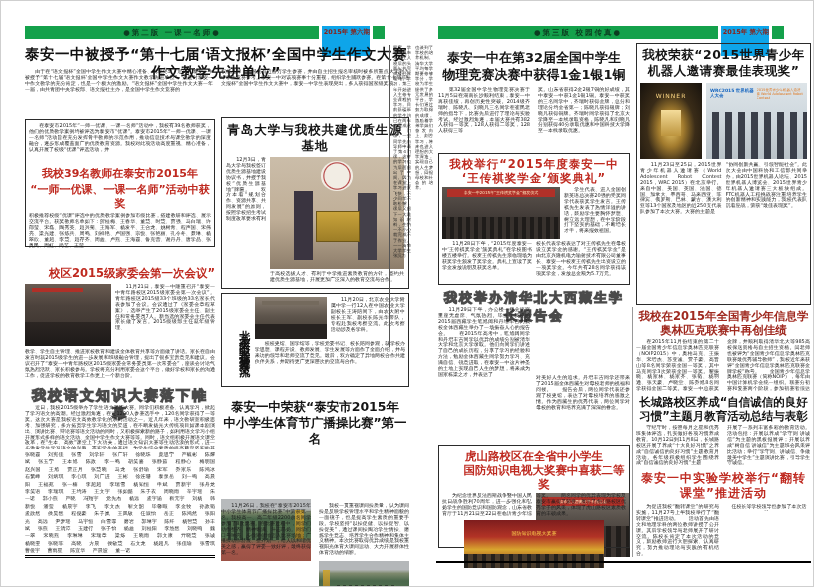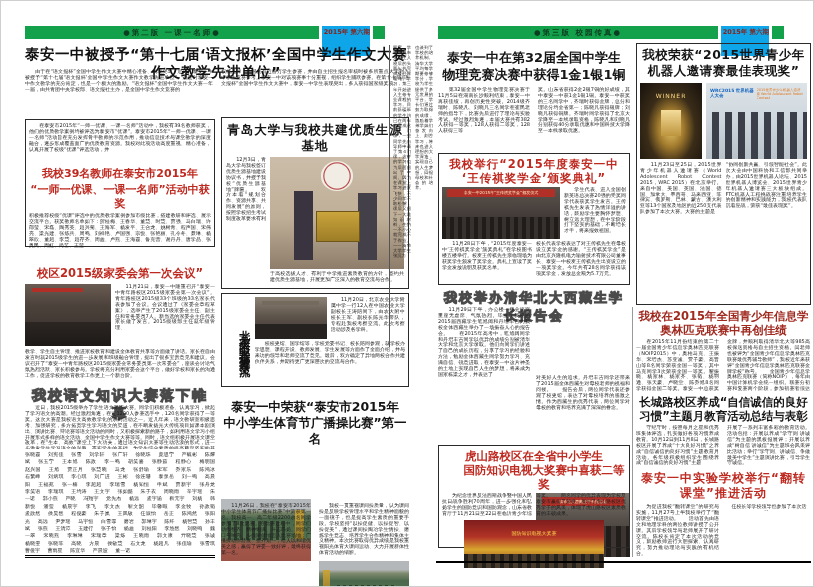--- a/index.html
+++ b/index.html
@@ -44,21 +44,21 @@
   <div class="abs t" style="left:24px;top:68px;width:188px;height:46px;">　　由于在“语文报杯”全国中学生作文大赛中精心准备、表现突出，近日，泰安一中被授予“第十七届‘语文报杯’全国中学生作文大赛作文教学先进单位”。这是对泰安一中作文教学的充分肯定，也是一个极大的激励。“语文报杯”全国中学生作文大赛一年一届，由共青团中央学校部、语文报社主办，是全国中学生作文竞赛的</div>
   <div class="abs t" style="left:220px;top:68px;width:188px;height:46px;">权威品牌，全国共有近百万学生参赛，并由自主招生报名审核时被多所重点大学列入中学生竞赛参考。泰安一中对该项赛事十分重视，组织学生踊跃参赛。在第十七届“语文报杯”全国中学生作文大赛中，泰安一中学生表现突出，多人获得国家级奖项。</div>
 
   <div class="abs box" style="left:24px;top:118px;width:190px;height:128px;padding:3px;">
     <div class="t" style="height:42px;">　　在泰安市2015年“一师一优课、一课一名师”活动中，我校有39名教师获奖，他们的优质教学案例均被评选为泰安市“优课”。泰安市2015年“一师一优课、一课一名师”活动旨在充分发挥骨干教师的示范作用，推动信息技术与课堂教学的深度融合，逐步形成覆盖面广的优质教育资源。我校对此项活动高度重视、精心准备，认真开展了校级“优课”评选活动，并</div>
     <div class="hl-red" style="font-size:11px;line-height:14px;margin:2px 0;">我校39名教师在泰安市2015年</div>
     <div class="hl-red" style="font-size:11px;line-height:14px;margin-bottom:2px;">“一师一优课、一课一名师”活动中获奖</div>
     <div class="t" style="height:48px;">积极推荐校级“优课”评选中的优质教学案例参加市级比赛，搭建教研和评选、展示交流平台。获奖教师名单如下：贺桂梅、王春华、董慧、时慧、贾强、马白瑞、许邵莹、宋磊、陶秀英、赵兴菊、王海军、杨发平、王合龙、姚树青、程声国、宋伟亮、梁光建、张炼兵、周鸣、刘祥艳、卢国强、宗悦、张艳丽、孔令冬、聂琳、杨翠欣、董超、李慧、赵存齐、周鑫、卢燕、王海霞、鲁克营、谢丹丹、唐学品、张奥民、周虹、尚艺、王莹</div>
   </div>
 
-  <div class="abs hl-red" style="left:24px;top:265px;width:190px;font-size:11.5px;line-height:14px;">校区2015级家委会第一次会议”</div>
+  <div class="abs hl-red" style="left:24px;top:265px;width:190px;font-size:11.5px;line-height:14px;text-align:right;">校区2015级家委会第一次会议”</div>
   <div class="abs photo" style="left:24px;top:283px;width:86px;height:62px;background:linear-gradient(180deg,#6a5c52 0%,#4c423c 35%,#332c28 100%);">
     <span style="left:8%;top:6%;width:60%;height:7%;background:#b03028;"></span>
     <span style="left:0;bottom:0;width:100%;height:38%;background:linear-gradient(180deg,#2c2623,#1d1a18);"></span>
   </div>
   <div class="abs t" style="left:114px;top:283px;width:100px;height:62px;">　　11月21日，泰安一中隆重召开“泰安一中青年路校区2015级家委会第一次会议”。青年路校区2015级33个班级的33名家长代表参加了会议。会议通过了《家委会章程草案》，选举产生了2015级家委会主任、副主任和常务委员7人。新当选的家委会主任代表家长做了发言。2015级级部主任就年级管理、</div>
   <div class="abs t" style="left:24px;top:348px;width:190px;height:35px;">教学、学生自主管理、推进家校教育和建设全体教育共享等方面做了讲话。家长在自由发言时就2015级学生的进一步发展和班级融合管理，提出了很多宝贵意见和建议。会议召开了“泰安一中青年路校区2015级家委会常务委员第一次常委会”，座谈会讨论气氛热烈活跃、家长积极参与。学校将充分利用家委会这个平台，做好学校和家长的沟通工作，促进学校的教育教学工作更上一个新台阶。</div>
 
   <div class="abs hollow" style="left:24px;top:386px;width:190px;font-size:14px;">我校语文知识大赛落下帷幕</div>
   <div class="abs t" style="left:24px;top:404px;width:190px;height:44px;">　　近日，我校2015级举办了学生语文知识大赛。同学们积极准备、认真学习，掀起了学习语文的高潮。经过激烈角逐，在近1200人参赛选手中，120名同学获得了一等奖。这次大赛是我校语文高效教学化的系列活动之一。近几年来，语文教研室积极思考、加强研究，多方拓宽学生学习语文的渠道，在不断发扬光大传统项目如课本剧演出、演讲比赛、辩论赛等语文活动的同时，又积极探索新的路子，如利用语文学习小组开展形式多样的语文活动、全国中学生作文大赛等等。同时，语文组积极开展语文课堂改革，在“生本、高效”课堂上下大功夫，通过语文知识大赛等生动活泼的形式，进一步激发学生学习语文的兴趣，夯实学生的基础，为学生综合素质的提高奠定坚实的基础。附一等奖名单：</div>
   <div class="abs names" style="left:24px;top:450px;width:190px;height:102px;">张晓霞 刘宪佳 张雪 刘学轩 张广轩 徐晓珠 庞思宁 严毓彬 陈耀斌 张玉宁 王本旭 陈政 李一鸣 胡笑嘉 张静茹 程静心 梅明国 赵兴国 王旭 贾正月 张慧晓 马龙 张舒瑜 宋军 乔家乐 陈鸿冰 石繁峰 刘炳琪 李心琪 刘广进 王彬 徐连珊 泰泉岳 刘一鸣 高晨阳 王福苑 张一楠 李超超 李瑞雪 杨知恒 申斌 贾新宇 张舟龙 李笑语 李瑞琪 王均涛 王文宇 张如懿 朱子衣 周晓雨 辛宇瑶 朱一诺 郭小燕 严晓 冯翔宇 党先杰 杨远 孟宇涵 靳元宇 刘杨 韩新悦 潘莹 杨晨宇 李飞 李文杰 靳文韶 毕馨颐 李金牧 孙政韬 孟政然 侯昊然 程俊豪 朱子岚 王凤敏 任淑怡 岳正 陈鸿然 张阳光 高远 尹梦瑶 马宇恒 白雪霏 磨岩 郭琳宇 陈纤 杨智慧 孙丰斌 张燕 王清潭 玉建行 张子怡 杨鑫 刘桂阳 李悠然 刘晓鸣 魏一翠 宋晓燕 李琳琳 宋瑞章 梁烁 王晓雨 郭文康 亓晓慧 张诚 杨晓雯 张晓菲 高晓 方晨 侯敏慧 石文龙 杨超凡 张佳瑜 张雪琪 曹俊宇 曹雨星 陈宜华 严晨波 董一诺</div>

